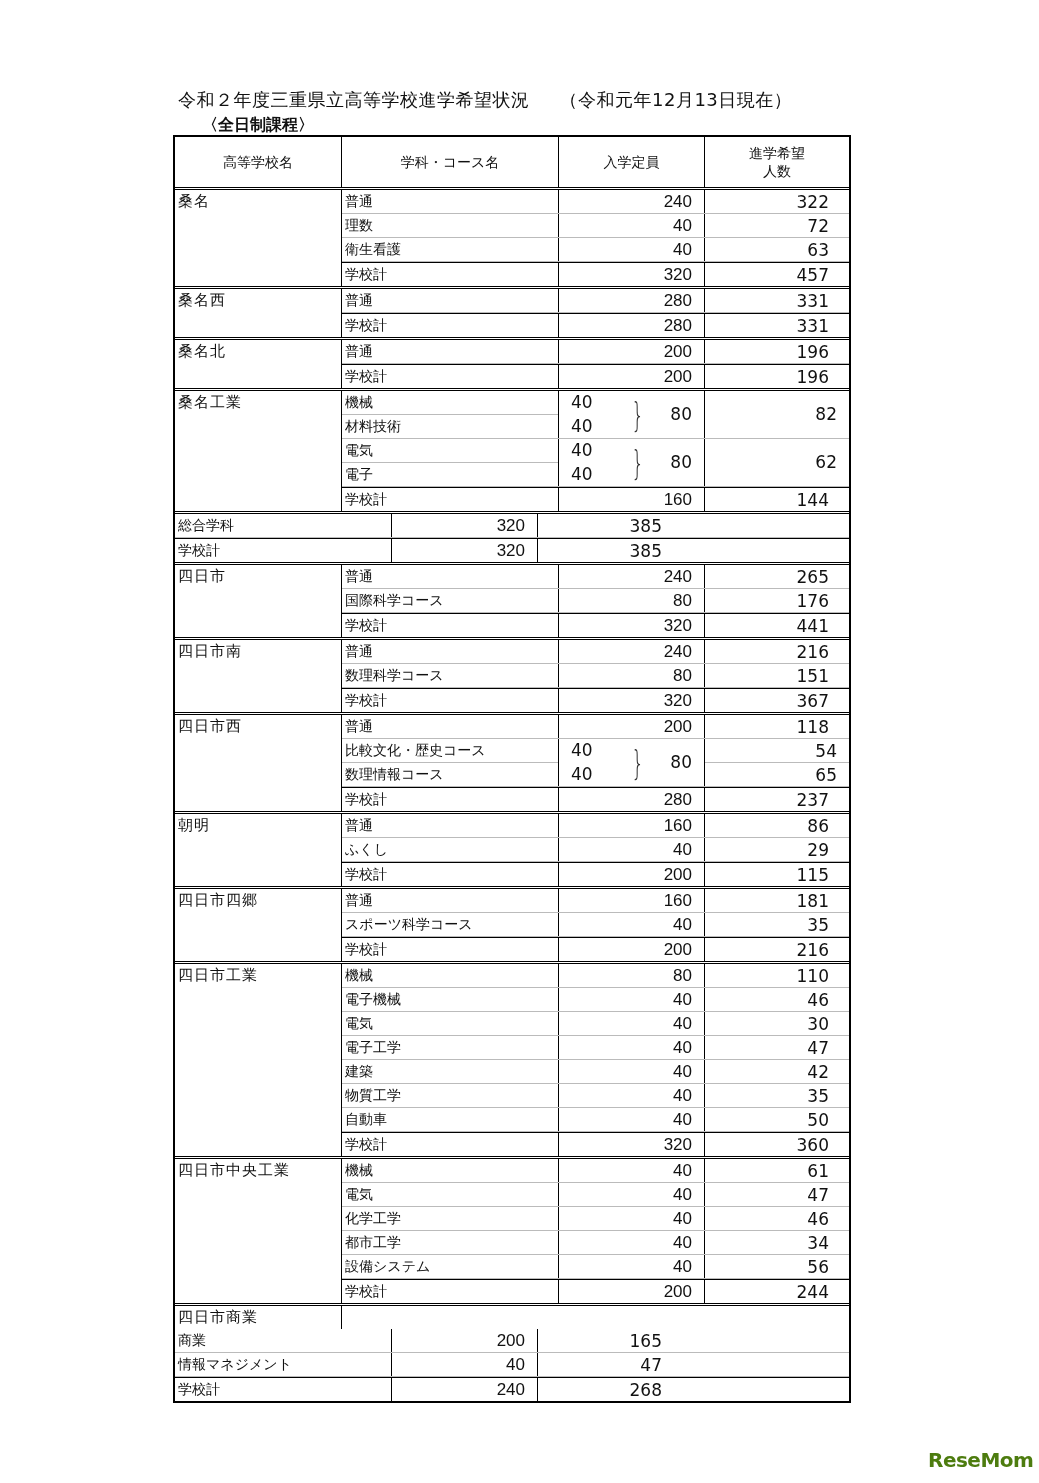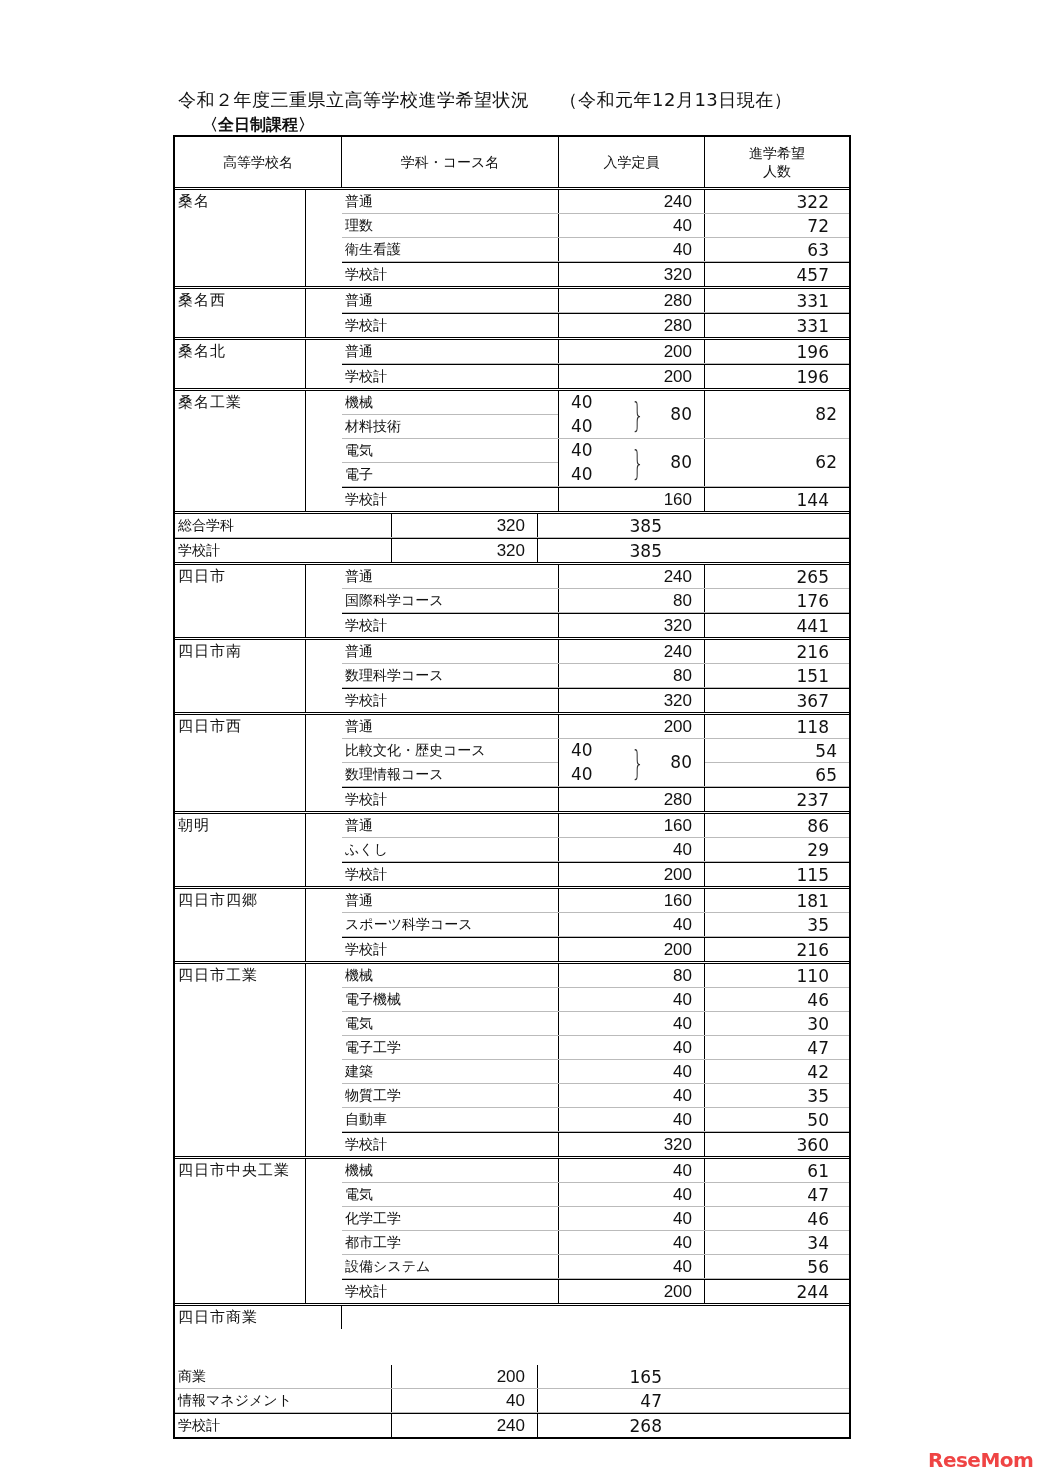--- a/index.html
+++ b/index.html
@@ -5,21 +5,21 @@
   html,body{margin:0;padding:0;background:#fff;}
   body{width:1039px;height:1483px;position:relative;font-family:"DejaVu Sans","Liberation Sans",sans-serif;color:#111;overflow:hidden;}
   .title{position:absolute;left:178px;top:88px;font-size:18px;letter-spacing:0.5px;white-space:nowrap;}
   .title .date{margin-left:30px;}
   .subtitle{position:absolute;left:178px;top:115px;font-size:16px;font-weight:bold;margin-left:24px;}
   .tbl{position:absolute;left:173px;top:135px;width:678px;border:2px solid #000;box-sizing:border-box;}
   .hdr{display:flex;height:50px;border-bottom:3px double #000;}
   .hdr div{display:flex;align-items:center;justify-content:center;text-align:center;font-size:14px;line-height:18px;border-right:1px solid #000;box-sizing:border-box;}
   .hdr div:last-child{border-right:none;}
   .c1{width:167px;}.c2{width:217px;}.c3{width:146px;}.c4{width:144px;}
-  .group{display:flex;border-bottom:3px double #000;gap:36px;}
+  .group{display:flex;border-bottom:3px double #000;}
   .group:last-child{border-bottom:none;flex-direction:column;}
   .school{width:167px;border-right:1px solid #000;box-sizing:border-box;font-size:15px;padding:2px 3px;letter-spacing:1px;}
   .rows{flex:1;}
   .row{display:flex;height:24px;border-bottom:1px solid #bbb;box-sizing:border-box;font-size:15px;}
   .row.total{border-top:1px solid #000;border-bottom:none;}
   .row .course{width:217px;border-right:1px solid #000;box-sizing:border-box;padding-left:3px;font-size:14px;display:flex;align-items:center;}
   .row .cap{width:146px;border-right:1px solid #000;box-sizing:border-box;text-align:center;padding-right:12px;display:flex;align-items:center;justify-content:flex-end;font-family:"Liberation Sans Narrow","Liberation Sans",sans-serif;font-size:17px;}
   .row .app{width:144px;box-sizing:border-box;text-align:right;padding-right:20px;display:flex;align-items:center;justify-content:flex-end;font-size:17px;}
   .pair{display:flex;height:48px;border-bottom:1px solid #bbb;box-sizing:border-box;}
   .pair .courses{width:217px;border-right:1px solid #000;box-sizing:border-box;}
@@ -27,21 +27,21 @@
   .pair .courses div:first-child{border-bottom:1px solid #bbb;}
   .pair .capbox{width:146px;border-right:1px solid #000;box-sizing:border-box;position:relative;}
   .pair .capbox .sub{position:absolute;left:12px;font-size:17px;}
   .pair .capbox .s1{top:1px;}.pair .capbox .s2{top:25px;}
   .pair .capbox .brace{position:absolute;left:68px;top:4px;font-size:34px;line-height:40px;font-weight:100;color:#333;transform:scaleX(0.6);}
   .pair .capbox .sum{position:absolute;right:12px;top:13px;font-size:17px;}
   .pair .appbox{width:144px;box-sizing:border-box;position:relative;}
   .pair .appbox .single{position:absolute;right:12px;top:13px;font-size:17px;}
   .pair .appbox.split div{height:24px;display:flex;align-items:center;justify-content:flex-end;padding-right:12px;font-size:17px;box-sizing:border-box;}
   .pair .appbox.split div:first-child{border-bottom:1px solid #bbb;}
-  .logo{position:absolute;left:928px;top:1448px;font-size:20px;font-weight:bold;color:#ef4444;letter-spacing:-0.5px;}
+  .logo{position:absolute;left:928px;top:1448px;font-size:20px;font-weight:bold;color:#4d7c0f;letter-spacing:-0.5px;}
 </style>
 </head>
 <body>
 
 <div class="title">
   <span>令和２年度三重県立高等学校進学希望状況</span><span class="date">（令和元年12月13日現在）</span>
 </div>
 <div class="subtitle">〈全日制課程〉</div>
 
 <div class="tbl" id="tbl">

